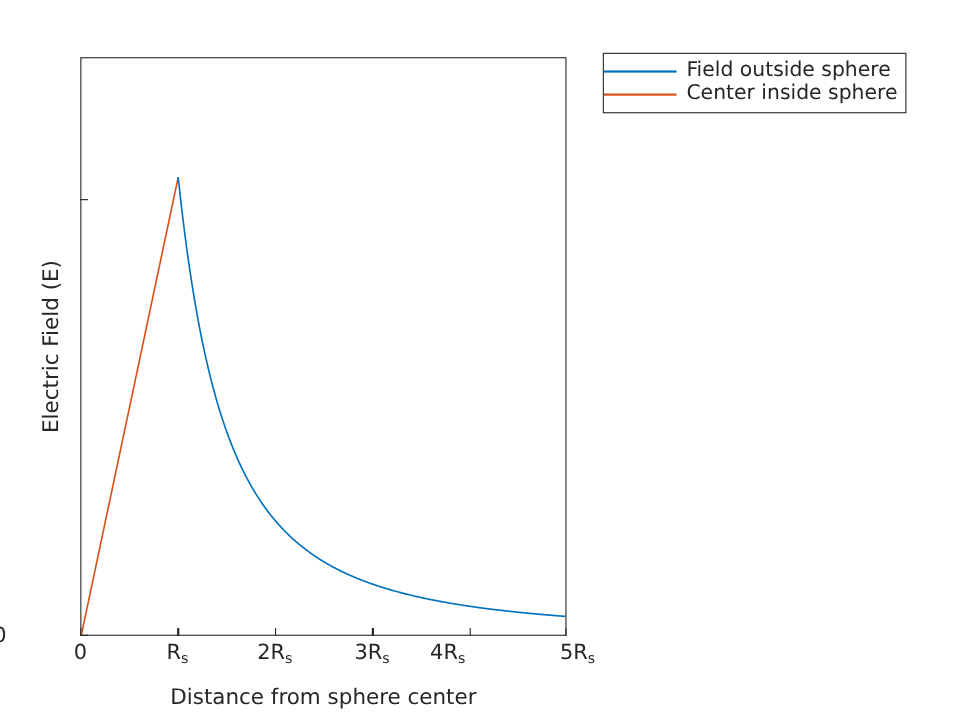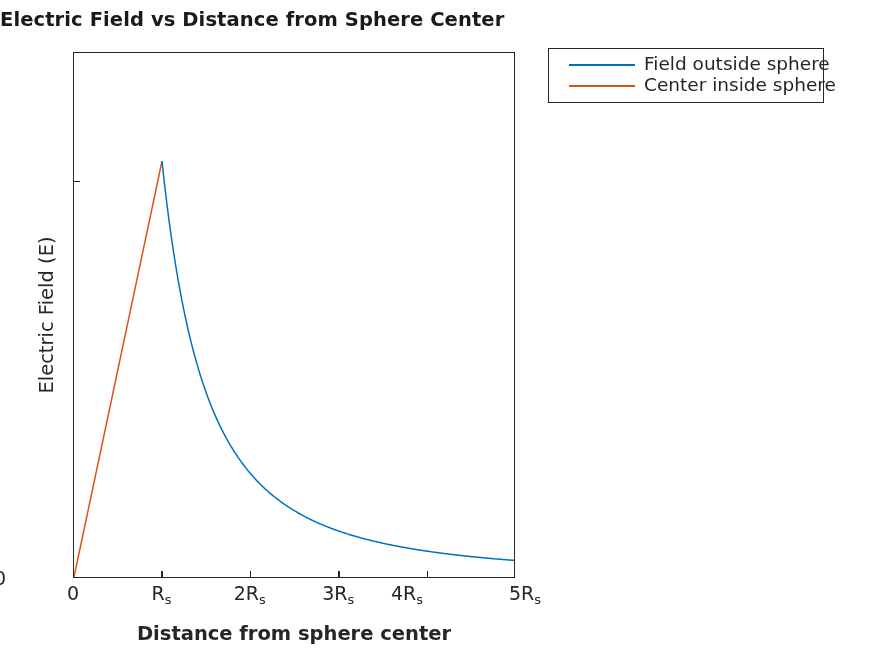--- a/index.html
+++ b/index.html
@@ -93,21 +93,20 @@
   
   #xlabel {
     position: absolute;
     left: 73px;
     width: 442px;
     top: 622px;
     text-align: center;
     font-size: 19.5px;
     color: #262626;
     white-space: nowrap;
-    font-weight: bold;
   }
   #ylabel {
     position: absolute;
     left: 0px;
     top: 52px;
     width: 526px;
     height: 30px;
     transform: rotate(-90deg);
     transform-origin: 0 0;
     margin-left: 32px;
@@ -120,21 +119,21 @@
   }
   
   #legend {
     position: absolute;
     left: 548px;
     top: 48px;
     width: 276px;
     border: 1.3px solid #262626;
     background: #ffffff;
     box-sizing: border-box;
-    padding: 5px 8px 6px 20px;
+    padding: 5px 8px 6px 0;
   }
   .legend-entry {
     display: flex;
     align-items: center;
     height: 21px;
     white-space: nowrap;
   }
   .legend-swatch {
     width: 66px;
     height: 2px;
@@ -145,21 +144,20 @@
     font-size: 18.5px;
     color: #262626;
     line-height: 1;
   }
 </style>
 </head>
 <body>
 
 <div id="figure">
 
-  <div id="chart-title">Electric Field vs Distance from Sphere Center</div>
 
   <div id="plot-area">
     <svg id="plot-svg" viewBox="0 0 442 526" preserveAspectRatio="none">
       <polyline id="series-inside" fill="none" stroke="#d95319" stroke-width="1.5" points="0.00,526.00 0.22,524.95 0.44,523.91 0.66,522.86 0.89,521.81 1.11,520.77 1.33,519.72 1.55,518.68 1.77,517.63 1.99,516.58 2.22,515.54 2.44,514.49 2.66,513.44 2.88,512.40 3.10,511.35 3.32,510.31 3.54,509.26 3.77,508.21 3.99,507.17 4.21,506.12 4.43,505.07 4.65,504.03 4.87,502.98 5.10,501.94 5.32,500.89 5.54,499.84 5.76,498.80 5.98,497.75 6.20,496.70 6.43,495.66 6.65,494.61 6.87,493.57 7.09,492.52 7.31,491.47 7.53,490.43 7.75,489.38 7.98,488.33 8.20,487.29 8.42,486.24 8.64,485.20 8.86,484.15 9.08,483.10 9.31,482.06 9.53,481.01 9.75,479.96 9.97,478.92 10.19,477.87 10.41,476.83 10.63,475.78 10.86,474.73 11.08,473.69 11.30,472.64 11.52,471.59 11.74,470.55 11.96,469.50 12.19,468.46 12.41,467.41 12.63,466.36 12.85,465.32 13.07,464.27 13.29,463.22 13.51,462.18 13.74,461.13 13.96,460.09 14.18,459.04 14.40,457.99 14.62,456.95 14.84,455.90 15.07,454.85 15.29,453.81 15.51,452.76 15.73,451.72 15.95,450.67 16.17,449.62 16.39,448.58 16.62,447.53 16.84,446.48 17.06,445.44 17.28,444.39 17.50,443.34 17.72,442.30 17.95,441.25 18.17,440.21 18.39,439.16 18.61,438.11 18.83,437.07 19.05,436.02 19.28,434.97 19.50,433.93 19.72,432.88 19.94,431.84 20.16,430.79 20.38,429.74 20.60,428.70 20.83,427.65 21.05,426.60 21.27,425.56 21.49,424.51 21.71,423.47 21.93,422.42 22.16,421.37 22.38,420.33 22.60,419.28 22.82,418.23 23.04,417.19 23.26,416.14 23.48,415.10 23.71,414.05 23.93,413.00 24.15,411.96 24.37,410.91 24.59,409.86 24.81,408.82 25.04,407.77 25.26,406.73 25.48,405.68 25.70,404.63 25.92,403.59 26.14,402.54 26.36,401.49 26.59,400.45 26.81,399.40 27.03,398.36 27.25,397.31 27.47,396.26 27.69,395.22 27.92,394.17 28.14,393.12 28.36,392.08 28.58,391.03 28.80,389.99 29.02,388.94 29.25,387.89 29.47,386.85 29.69,385.80 29.91,384.75 30.13,383.71 30.35,382.66 30.57,381.62 30.80,380.57 31.02,379.52 31.24,378.48 31.46,377.43 31.68,376.38 31.90,375.34 32.13,374.29 32.35,373.25 32.57,372.20 32.79,371.15 33.01,370.11 33.23,369.06 33.45,368.01 33.68,366.97 33.90,365.92 34.12,364.87 34.34,363.83 34.56,362.78 34.78,361.74 35.01,360.69 35.23,359.64 35.45,358.60 35.67,357.55 35.89,356.50 36.11,355.46 36.33,354.41 36.56,353.37 36.78,352.32 37.00,351.27 37.22,350.23 37.44,349.18 37.66,348.13 37.89,347.09 38.11,346.04 38.33,345.00 38.55,343.95 38.77,342.90 38.99,341.86 39.22,340.81 39.44,339.76 39.66,338.72 39.88,337.67 40.10,336.63 40.32,335.58 40.54,334.53 40.77,333.49 40.99,332.44 41.21,331.39 41.43,330.35 41.65,329.30 41.87,328.26 42.10,327.21 42.32,326.16 42.54,325.12 42.76,324.07 42.98,323.02 43.20,321.98 43.42,320.93 43.65,319.89 43.87,318.84 44.09,317.79 44.31,316.75 44.53,315.70 44.75,314.65 44.98,313.61 45.20,312.56 45.42,311.52 45.64,310.47 45.86,309.42 46.08,308.38 46.30,307.33 46.53,306.28 46.75,305.24 46.97,304.19 47.19,303.15 47.41,302.10 47.63,301.05 47.86,300.01 48.08,298.96 48.30,297.91 48.52,296.87 48.74,295.82 48.96,294.78 49.18,293.73 49.41,292.68 49.63,291.64 49.85,290.59 50.07,289.54 50.29,288.50 50.51,287.45 50.74,286.40 50.96,285.36 51.18,284.31 51.40,283.27 51.62,282.22 51.84,281.17 52.07,280.13 52.29,279.08 52.51,278.03 52.73,276.99 52.95,275.94 53.17,274.90 53.39,273.85 53.62,272.80 53.84,271.76 54.06,270.71 54.28,269.66 54.50,268.62 54.72,267.57 54.95,266.53 55.17,265.48 55.39,264.43 55.61,263.39 55.83,262.34 56.05,261.29 56.27,260.25 56.50,259.20 56.72,258.16 56.94,257.11 57.16,256.06 57.38,255.02 57.60,253.97 57.83,252.92 58.05,251.88 58.27,250.83 58.49,249.79 58.71,248.74 58.93,247.69 59.15,246.65 59.38,245.60 59.60,244.55 59.82,243.51 60.04,242.46 60.26,241.42 60.48,240.37 60.71,239.32 60.93,238.28 61.15,237.23 61.37,236.18 61.59,235.14 61.81,234.09 62.04,233.05 62.26,232.00 62.48,230.95 62.70,229.91 62.92,228.86 63.14,227.81 63.36,226.77 63.59,225.72 63.81,224.68 64.03,223.63 64.25,222.58 64.47,221.54 64.69,220.49 64.92,219.44 65.14,218.40 65.36,217.35 65.58,216.31 65.80,215.26 66.02,214.21 66.24,213.17 66.47,212.12 66.69,211.07 66.91,210.03 67.13,208.98 67.35,207.93 67.57,206.89 67.80,205.84 68.02,204.80 68.24,203.75 68.46,202.70 68.68,201.66 68.90,200.61 69.12,199.56 69.35,198.52 69.57,197.47 69.79,196.43 70.01,195.38 70.23,194.33 70.45,193.29 70.68,192.24 70.90,191.19 71.12,190.15 71.34,189.10 71.56,188.06 71.78,187.01 72.01,185.96 72.23,184.92 72.45,183.87 72.67,182.82 72.89,181.78 73.11,180.73 73.33,179.69 73.56,178.64 73.78,177.59 74.00,176.55 74.22,175.50 74.44,174.45 74.66,173.41 74.89,172.36 75.11,171.32 75.33,170.27 75.55,169.22 75.77,168.18 75.99,167.13 76.21,166.08 76.44,165.04 76.66,163.99 76.88,162.95 77.10,161.90 77.32,160.85 77.54,159.81 77.77,158.76 77.99,157.71 78.21,156.67 78.43,155.62 78.65,154.58 78.87,153.53 79.09,152.48 79.32,151.44 79.54,150.39 79.76,149.34 79.98,148.30 80.20,147.25 80.42,146.21 80.65,145.16 80.87,144.11 81.09,143.07 81.31,142.02 81.53,140.97 81.75,139.93 81.97,138.88 82.20,137.84 82.42,136.79 82.64,135.74 82.86,134.70 83.08,133.65 83.30,132.60 83.53,131.56 83.75,130.51 83.97,129.47 84.19,128.42 84.41,127.37 84.63,126.33 84.86,125.28 85.08,124.23 85.30,123.19 85.52,122.14 85.74,121.09 85.96,120.05 86.18,119.00 86.41,117.96 86.63,116.91 86.85,115.86 87.07,114.82 87.29,113.77 87.51,112.72 87.74,111.68 87.96,110.63 88.18,109.59 88.40,108.54"></polyline>
       <polyline id="series-outside" fill="none" stroke="#0072bd" stroke-width="1.5" points="88.40,108.54 89.29,116.79 90.17,124.79 91.06,132.56 91.94,140.11 92.83,147.44 93.72,154.57 94.60,161.49 95.49,168.23 96.38,174.78 97.26,181.15 98.15,187.35 99.03,193.38 99.92,199.26 100.81,204.98 101.69,210.55 102.58,215.97 103.47,221.26 104.35,226.42 105.24,231.44 106.12,236.34 107.01,241.12 107.90,245.78 108.78,250.32 109.67,254.76 110.56,259.09 111.44,263.32 112.33,267.45 113.21,271.48 114.10,275.42 114.99,279.27 115.87,283.03 116.76,286.70 117.65,290.29 118.53,293.80 119.42,297.24 120.30,300.60 121.19,303.88 122.08,307.09 122.96,310.24 123.85,313.31 124.73,316.33 125.62,319.27 126.51,322.16 127.39,324.99 128.28,327.75 129.17,330.47 130.05,333.12 130.94,335.72 131.82,338.27 132.71,340.77 133.60,343.22 134.48,345.62 135.37,347.98 136.26,350.28 137.14,352.55 138.03,354.77 138.91,356.95 139.80,359.08 140.69,361.18 141.57,363.24 142.46,365.25 143.35,367.24 144.23,369.18 145.12,371.09 146.00,372.97 146.89,374.81 147.78,376.61 148.66,378.39 149.55,380.13 150.44,381.85 151.32,383.53 152.21,385.19 153.09,386.81 153.98,388.41 154.87,389.98 155.75,391.52 156.64,393.04 157.52,394.53 158.41,396.00 159.30,397.44 160.18,398.86 161.07,400.25 161.96,401.63 162.84,402.98 163.73,404.31 164.61,405.61 165.50,406.90 166.39,408.16 167.27,409.41 168.16,410.63 169.05,411.84 169.93,413.03 170.82,414.20 171.70,415.35 172.59,416.48 173.48,417.60 174.36,418.70 175.25,419.78 176.14,420.85 177.02,421.90 177.91,422.93 178.79,423.95 179.68,424.95 180.57,425.94 181.45,426.92 182.34,427.88 183.23,428.83 184.11,429.76 185.00,430.68 185.88,431.59 186.77,432.48 187.66,433.36 188.54,434.23 189.43,435.09 190.31,435.93 191.20,436.76 192.09,437.59 192.97,438.40 193.86,439.19 194.75,439.98 195.63,440.76 196.52,441.53 197.40,442.28 198.29,443.03 199.18,443.77 200.06,444.49 200.95,445.21 201.84,445.92 202.72,446.62 203.61,447.31 204.49,447.99 205.38,448.66 206.27,449.32 207.15,449.98 208.04,450.62 208.93,451.26 209.81,451.89 210.70,452.51 211.58,453.13 212.47,453.74 213.36,454.33 214.24,454.93 215.13,455.51 216.02,456.09 216.90,456.66 217.79,457.22 218.67,457.78 219.56,458.33 220.45,458.87 221.33,459.41 222.22,459.94 223.10,460.46 223.99,460.98 224.88,461.49 225.76,462.00 226.65,462.49 227.54,462.99 228.42,463.48 229.31,463.96 230.19,464.44 231.08,464.91 231.97,465.37 232.85,465.83 233.74,466.29 234.63,466.74 235.51,467.18 236.40,467.62 237.28,468.06 238.17,468.49 239.06,468.92 239.94,469.34 240.83,469.75 241.72,470.16 242.60,470.57 243.49,470.97 244.37,471.37 245.26,471.77 246.15,472.16 247.03,472.54 247.92,472.92 248.81,473.30 249.69,473.67 250.58,474.04 251.46,474.41 252.35,474.77 253.24,475.13 254.12,475.48 255.01,475.83 255.89,476.18 256.78,476.52 257.67,476.86 258.55,477.20 259.44,477.53 260.33,477.86 261.21,478.19 262.10,478.51 262.98,478.83 263.87,479.15 264.76,479.46 265.64,479.77 266.53,480.08 267.42,480.38 268.30,480.68 269.19,480.98 270.07,481.27 270.96,481.57 271.85,481.86 272.73,482.14 273.62,482.43 274.51,482.71 275.39,482.99 276.28,483.26 277.16,483.53 278.05,483.80 278.94,484.07 279.82,484.34 280.71,484.60 281.59,484.86 282.48,485.12 283.37,485.37 284.25,485.63 285.14,485.88 286.03,486.12 286.91,486.37 287.80,486.61 288.68,486.86 289.57,487.09 290.46,487.33 291.34,487.57 292.23,487.80 293.12,488.03 294.00,488.26 294.89,488.49 295.77,488.71 296.66,488.93 297.55,489.15 298.43,489.37 299.32,489.59 300.21,489.80 301.09,490.01 301.98,490.23 302.86,490.43 303.75,490.64 304.64,490.85 305.52,491.05 306.41,491.25 307.30,491.45 308.18,491.65 309.07,491.85 309.95,492.04 310.84,492.24 311.73,492.43 312.61,492.62 313.50,492.81 314.38,492.99 315.27,493.18 316.16,493.36 317.04,493.54 317.93,493.73 318.82,493.90 319.70,494.08 320.59,494.26 321.47,494.43 322.36,494.61 323.25,494.78 324.13,494.95 325.02,495.12 325.91,495.29 326.79,495.45 327.68,495.62 328.56,495.78 329.45,495.94 330.34,496.10 331.22,496.26 332.11,496.42 333.00,496.58 333.88,496.74 334.77,496.89 335.65,497.04 336.54,497.20 337.43,497.35 338.31,497.50 339.20,497.65 340.09,497.79 340.97,497.94 341.86,498.09 342.74,498.23 343.63,498.37 344.52,498.51 345.40,498.66 346.29,498.80 347.17,498.93 348.06,499.07 348.95,499.21 349.83,499.34 350.72,499.48 351.61,499.61 352.49,499.74 353.38,499.88 354.26,500.01 355.15,500.14 356.04,500.26 356.92,500.39 357.81,500.52 358.70,500.64 359.58,500.77 360.47,500.89 361.35,501.02 362.24,501.14 363.13,501.26 364.01,501.38 364.90,501.50 365.79,501.62 366.67,501.74 367.56,501.85 368.44,501.97 369.33,502.08 370.22,502.20 371.10,502.31 371.99,502.42 372.88,502.54 373.76,502.65 374.65,502.76 375.53,502.87 376.42,502.98 377.31,503.08 378.19,503.19 379.08,503.30 379.96,503.40 380.85,503.51 381.74,503.61 382.62,503.72 383.51,503.82 384.40,503.92 385.28,504.02 386.17,504.12 387.05,504.22 387.94,504.32 388.83,504.42 389.71,504.52 390.60,504.62 391.49,504.71 392.37,504.81 393.26,504.91 394.14,505.00 395.03,505.09 395.92,505.19 396.80,505.28 397.69,505.37 398.58,505.46 399.46,505.56 400.35,505.65 401.23,505.74 402.12,505.83 403.01,505.91 403.89,506.00 404.78,506.09 405.67,506.18 406.55,506.26 407.44,506.35 408.32,506.43 409.21,506.52 410.10,506.60 410.98,506.69 411.87,506.77 412.75,506.85 413.64,506.93 414.53,507.01 415.41,507.10 416.30,507.18 417.19,507.26 418.07,507.34 418.96,507.41 419.84,507.49 420.73,507.57 421.62,507.65 422.50,507.72 423.39,507.80 424.28,507.88 425.16,507.95 426.05,508.03 426.93,508.10 427.82,508.18 428.71,508.25 429.59,508.32 430.48,508.40 431.37,508.47 432.25,508.54 433.14,508.61 434.02,508.68 434.91,508.75 435.80,508.82 436.68,508.89 437.57,508.96 438.46,509.03 439.34,509.10 440.23,509.17 441.11,509.23 442.00,509.30"></polyline>
     </svg>
   </div>
 
   <div class="xtick-mark" style="left:73px"></div>
   <div class="xtick-mark" style="left:161.4px"></div>

